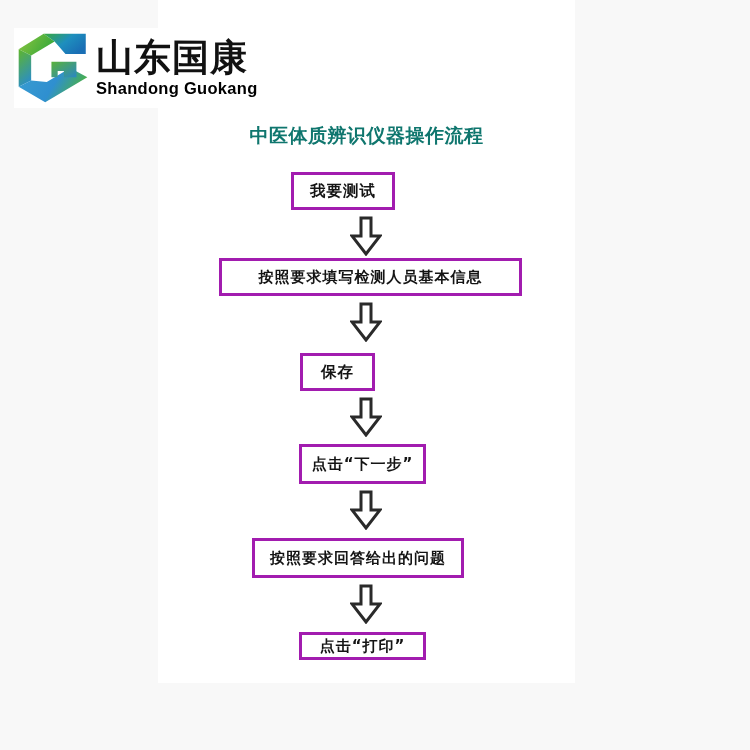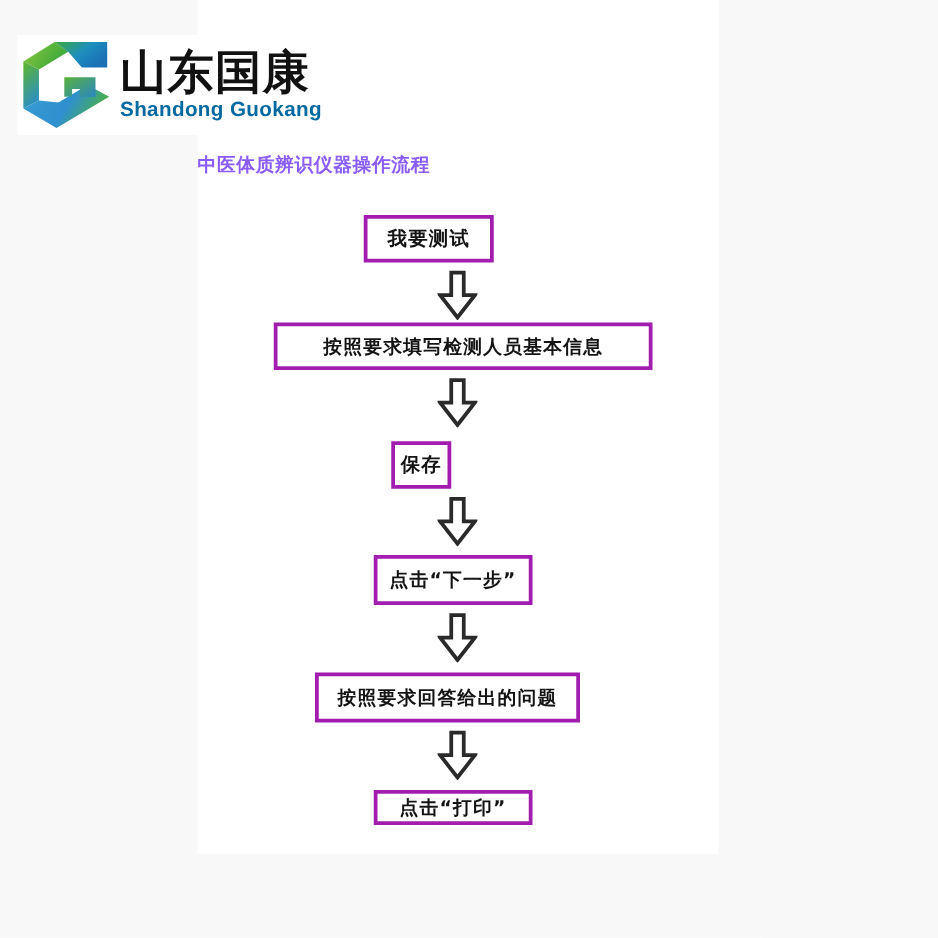--- a/index.html
+++ b/index.html
@@ -61,43 +61,43 @@
     letter-spacing: 1px;
     color: #111111;
     white-space: nowrap;
   }
   .logo-en {
     font-family: "Liberation Sans", sans-serif;
     font-size: 16.5px;
     font-weight: 700;
     line-height: 1.1;
     letter-spacing: 0.3px;
-    color: #0369a1;
+    color: #000000;
     white-space: nowrap;
     margin-top: 2px;
   }
 
   
   .flow {
     position: absolute;
     left: 0;
     top: 0;
     width: 417px;
     height: 683px;
   }
   .flow-title {
     position: absolute;
     left: 0;
     top: 123px;
     width: 417px;
-    text-align: left;
+    text-align: center;
     font-family: "DejaVu Sans", sans-serif;
-    font-size: 15px;
-    font-weight: 700;
-    color: #8b5cf6;
+    font-size: 19px;
+    font-weight: 700;
+    color: #0f766e;
     letter-spacing: 0.5px;
   }
 
   .node {
     position: absolute;
     box-sizing: border-box;
     border: 3px solid #a21caf;
     background: #ffffff;
     display: flex;
     align-items: center;
@@ -135,21 +135,21 @@
       </div>
 
       <div class="node" style="left:61px; top:258px; width:303px; height:38px;">按照要求填写检测人员基本信息</div>
 
       <div class="arrow" style="left:192px; top:302px;">
         <svg width="32" height="40" viewBox="0 0 32 40">
           <polygon points="11,2 21,2 21,20 30,20 16,38 2,20 11,20" fill="#ffffff" stroke="#2a2a2a" stroke-width="3" stroke-linejoin="miter"></polygon>
         </svg>
       </div>
 
-      <div class="node" style="left:155px; top:353px; width:48px; height:38px; font-size:15.5px;">保存</div>
+      <div class="node" style="left:142px; top:353px; width:75px; height:38px; font-size:15.5px;">保存</div>
 
       <div class="arrow" style="left:192px; top:397px;">
         <svg width="32" height="40" viewBox="0 0 32 40">
           <polygon points="11,2 21,2 21,20 30,20 16,38 2,20 11,20" fill="#ffffff" stroke="#2a2a2a" stroke-width="3" stroke-linejoin="miter"></polygon>
         </svg>
       </div>
 
       <div class="node" style="left:141px; top:444px; width:127px; height:40px;">点击“下一步”</div>
 
       <div class="arrow" style="left:192px; top:490px;">

